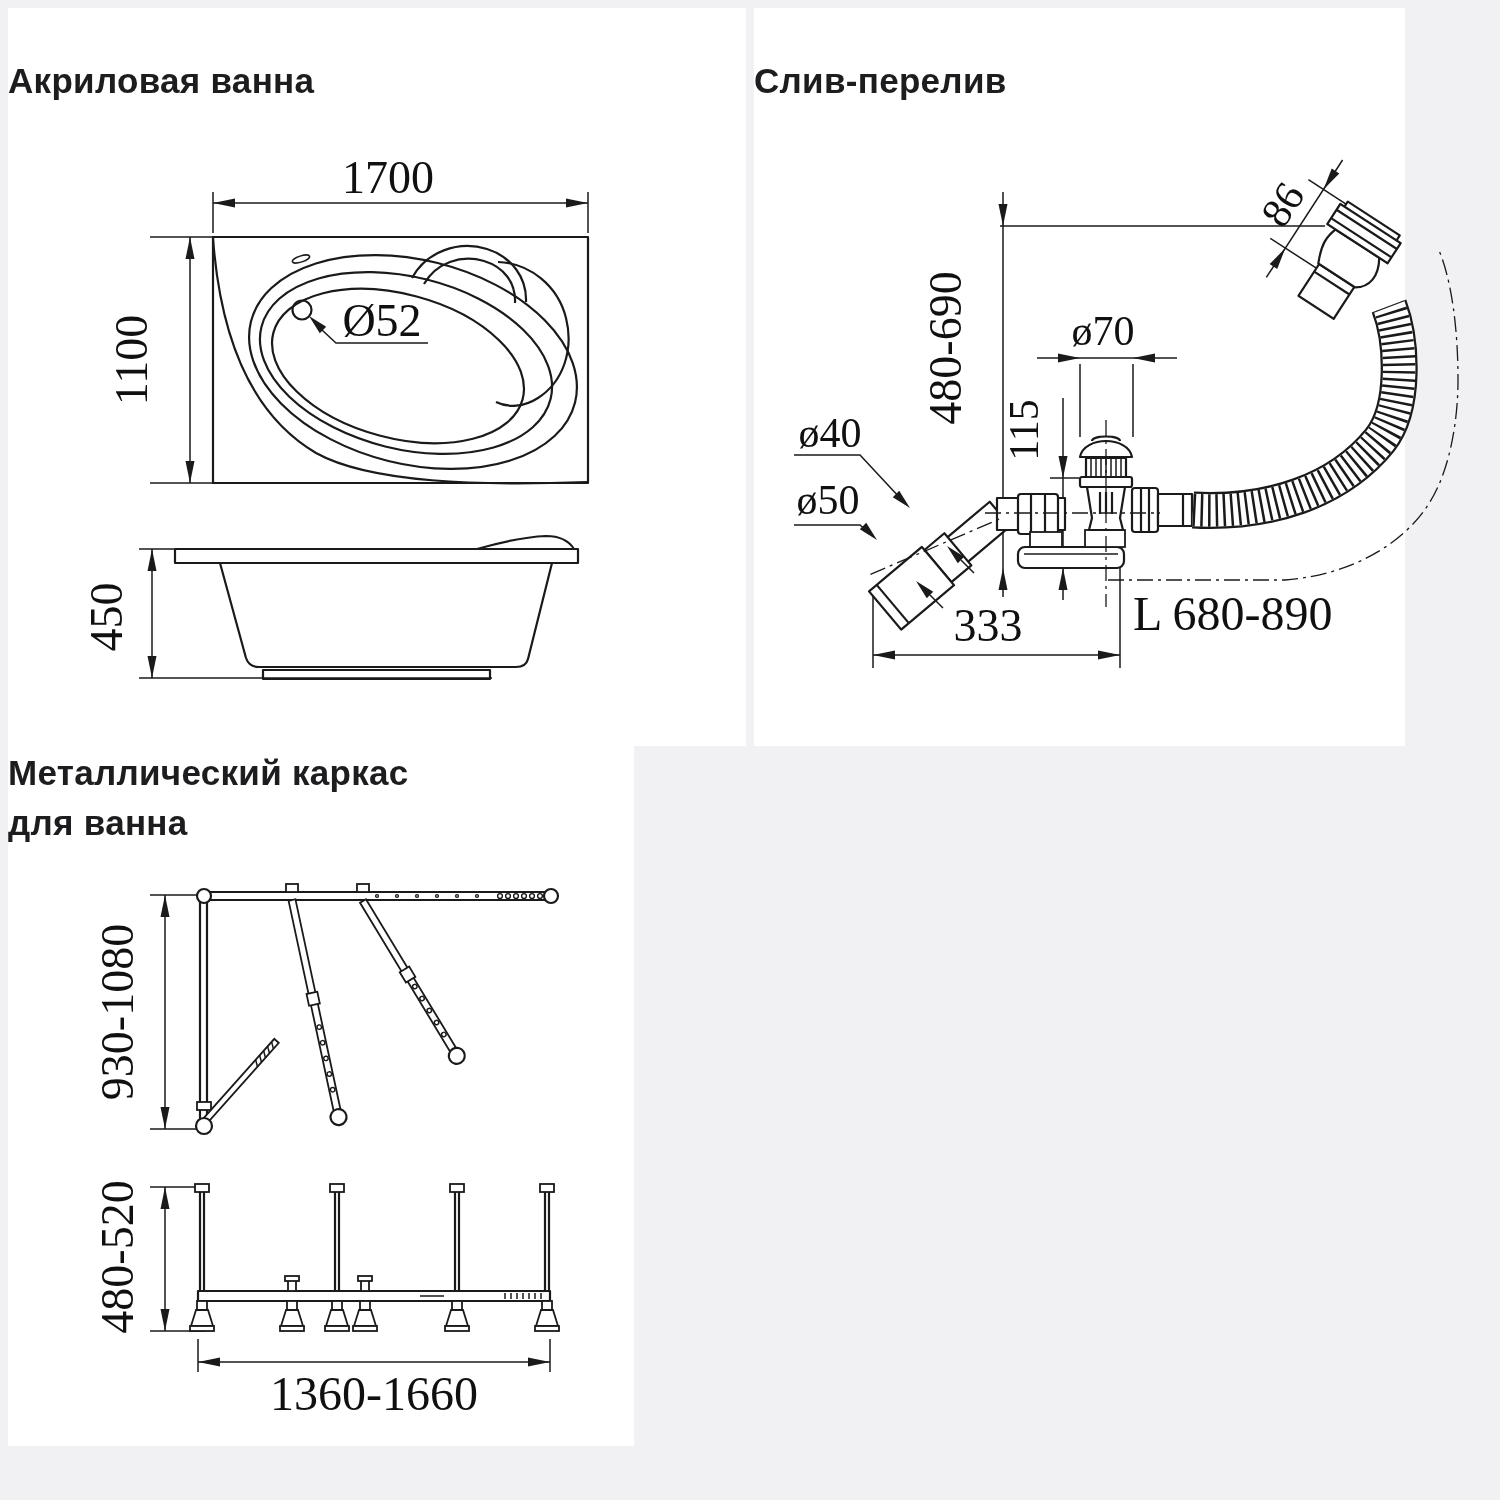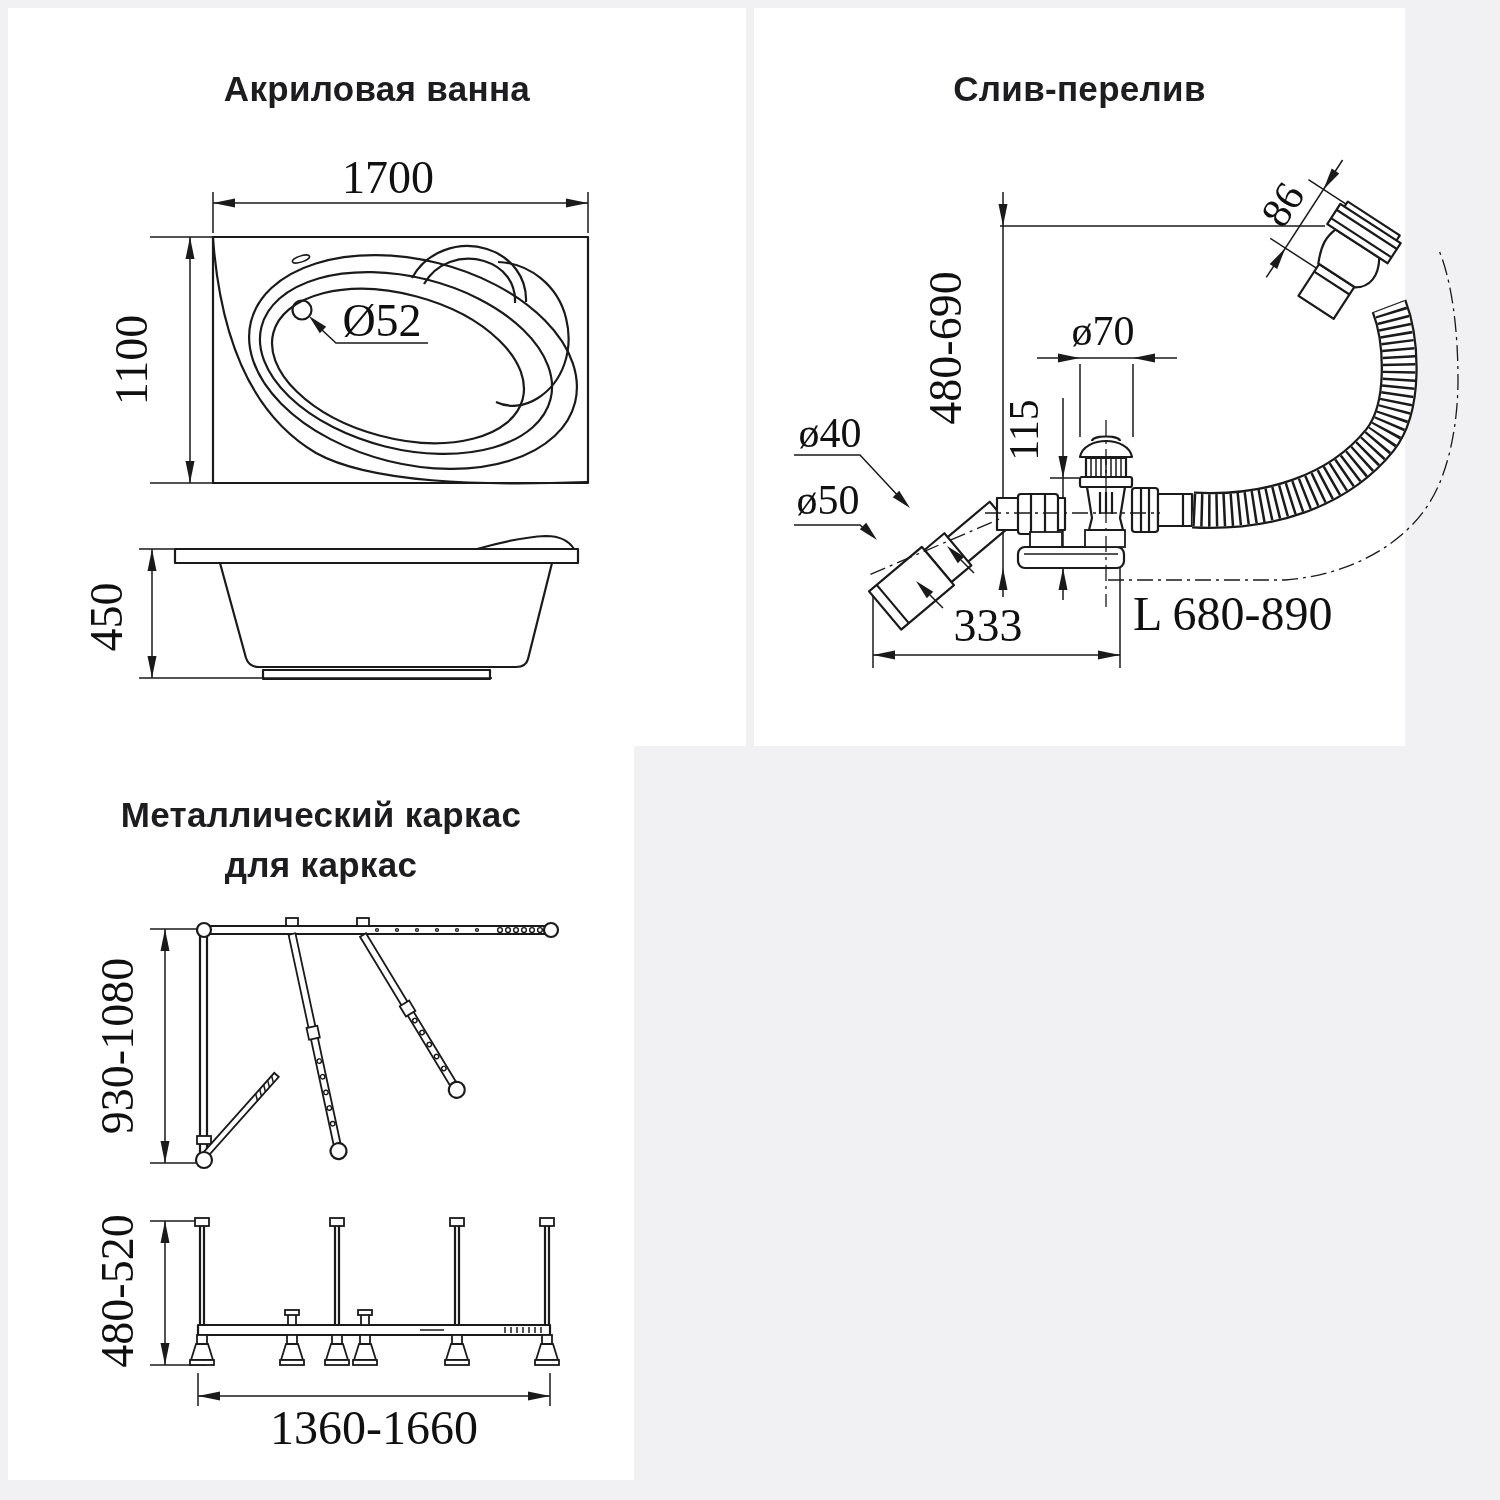--- a/index.html
+++ b/index.html
@@ -5,25 +5,25 @@
   html,body{margin:0;padding:0;}
   body{
     width:1500px;height:1500px;position:relative;
     background:#f1f1f3;
     font-family:"Liberation Sans",sans-serif;
     -webkit-font-smoothing:antialiased;
   }
   .panel{position:absolute;background:#ffffff;}
   #panel-bathtub{left:8px;top:8px;width:738px;height:738px;}
   #panel-drain{left:754px;top:8px;width:651px;height:738px;}
-  #panel-frame{left:8px;top:742px;width:626px;height:738px;}
+  #panel-frame{left:8px;top:708px;width:626px;height:738px;}
   .panel-title{
     position:absolute;left:0;right:0;top:48px;
-    text-align:center;font-size:35px;font-weight:bold;color:#1d1d1f;
-    letter-spacing:.3px;line-height:50px;margin-top:8px;
+    font-size:35px;font-weight:bold;color:#1d1d1f;
+    letter-spacing:.3px;line-height:50px;
   }
   #panel-frame .panel-title{top:40px;}
   .panel svg{position:absolute;left:0;top:0;width:738px;height:738px;}
   
   .s{stroke:#1a1a1a;stroke-width:2.2;fill:none;stroke-linejoin:round;}
   .sf{stroke:#1a1a1a;stroke-width:2.2;fill:#ffffff;stroke-linejoin:round;}
   .sf2{stroke:#1a1a1a;stroke-width:1.8;fill:#ffffff;}
   .thin{stroke:#1a1a1a;stroke-width:1.5;fill:none;}
   .arr{fill:#1a1a1a;stroke:none;}
   .dd{stroke:#1a1a1a;stroke-width:1.3;fill:none;stroke-dasharray:16 5 3 5;}
@@ -212,21 +212,21 @@
       <line class="dd" x1="1106" y1="420" x2="1106" y2="607"></line>
       <line class="dd" x1="872" y1="578" x2="1002" y2="514" transform="rotate(3 940 546)"></line>
       <path class="dd" d="M 1108 580 L 1285 580 C 1350 575, 1402 545, 1428 505 C 1450 472, 1458 420, 1458 380 C 1458 330, 1452 280, 1438 248"></path>
     </g>
   </svg>
 </div>
 
 <div class="panel" id="panel-frame">
   <div class="panel-title">
     <div>Металлический каркас</div>
-    <div>для каркас</div>
+    <div>для ванна</div>
   </div>
   <svg viewBox="8 754 738 738">
 
     <g>
 
       <line class="thin" x1="150" y1="941" x2="198" y2="941"></line>
       <line class="thin" x1="150" y1="1175" x2="200" y2="1175"></line>
       <line class="thin" x1="165" y1="941" x2="165" y2="1175"></line>
       <polygon class="arr" points="165,941 160.5,963 169.5,963"></polygon>
       <polygon class="arr" points="165,1175 160.5,1153 169.5,1153"></polygon>

